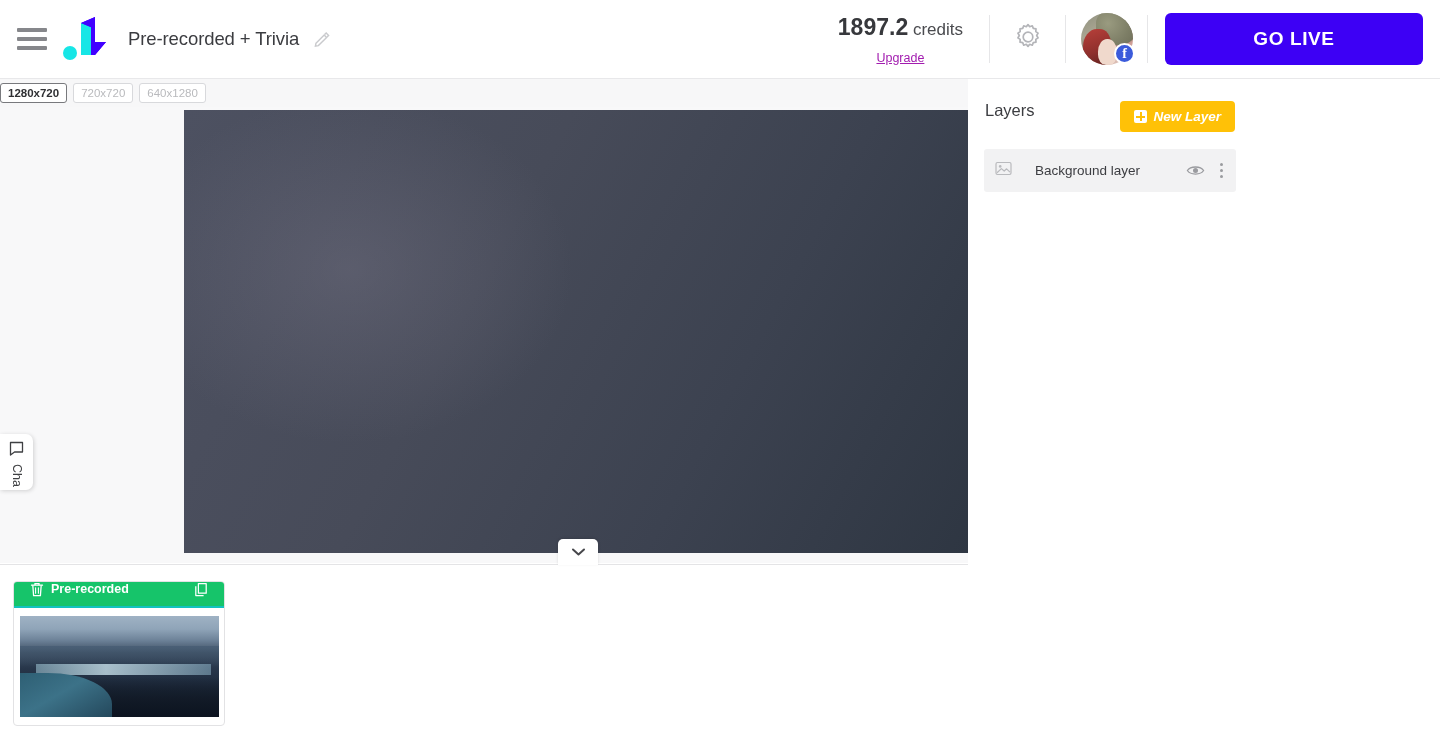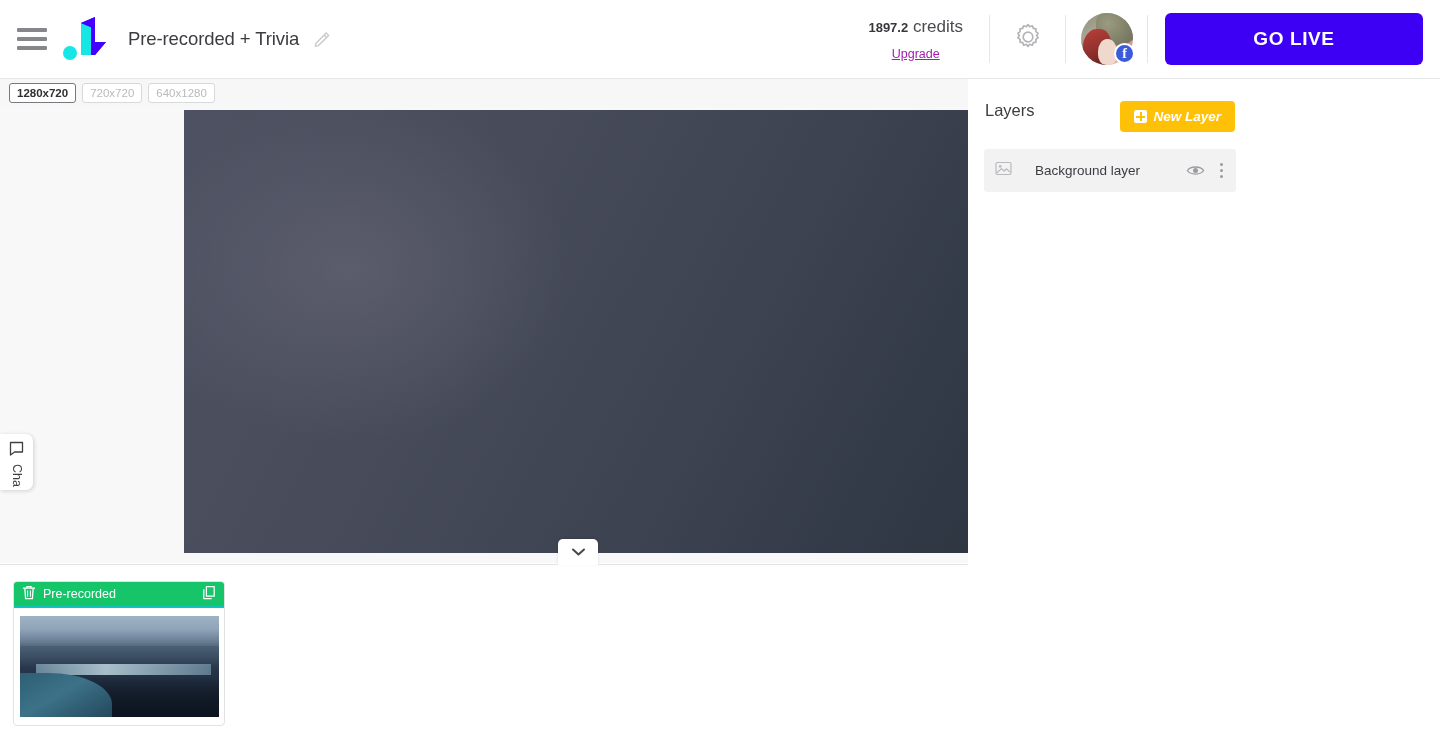--- a/index.html
+++ b/index.html
@@ -38,21 +38,21 @@
 
   .header-right {
     margin-left: auto; display: flex; align-items: center; height: 79px;
   }
   .credits-box {
     padding: 0 26px 0 20px; text-align: center;
     display: flex; flex-direction: column; align-items: center; justify-content: center;
     height: 48px; border-right: 1px solid #e6e6e8;
   }
   .credits-line { font-size: 17px; color: #4a4b4f; white-space: nowrap; }
-  .credits-line b { font-weight: bold; color: #37383c; font-size: 13px; }
+  .credits-line b { font-weight: bold; color: #37383c; font-size: 23px; }
   .upgrade-link {
     font-size: 12.5px; color: #a21caf; text-decoration: underline;
     margin-top: 10px; cursor: pointer;
   }
   .gear-cell {
     width: 76px; height: 48px; display: flex; align-items: center; justify-content: center;
     border-right: 1px solid #e6e6e8; cursor: pointer;
   }
   .avatar-cell {
     width: 82px; height: 48px; display: flex; align-items: center; justify-content: center;
@@ -93,21 +93,21 @@
     display: flex; align-items: center; justify-content: center;
     border: none; cursor: pointer;
     font-family: "Liberation Sans", sans-serif;
   }
 
   
   .res-bar {
     position: absolute; top: 79px; left: 0;
     width: 1155px; height: 28px;
     background: #f7f7f8;
-    display: flex; align-items: center; padding-left: 9px; gap: 6px;
+    display: flex; align-items: center; gap: 6px;
   }
   .res-chip {
     font-size: 11.5px; padding: 3px 7px; border-radius: 3px;
     background: #ffffff; cursor: pointer; line-height: 1.1;
   }
   .res-chip.inactive { color: #b9babd; border: 1px solid #d8d9dc; }
   .res-chip.active { color: #2f3033; border: 1px solid #78797d; font-weight: bold; }
 
   
   .stage {
@@ -155,21 +155,21 @@
     border-right: 1px solid #e4e4e6;
   }
   .clip-card {
     position: absolute; left: 13px; top: 16px;
     width: 212px; height: 145px;
     background: #ffffff; border: 1px solid #e2e2e4; border-radius: 4px;
     overflow: hidden;
   }
   .clip-head {
     height: 26px; background: #16c46a; border-bottom: 2px solid #12c2bf;
-    display: flex; align-items: center; padding: 0 8px; color: #ffffff;
+    display: flex; align-items: flex-start; padding: 0 16px; color: #ffffff; font-weight: bold;
   }
   .clip-title { font-size: 12.5px; margin-left: 7px; flex: 1; }
   .clip-thumb {
     position: absolute; left: 6px; top: 34px; width: 199px; height: 101px;
     background:
       linear-gradient(180deg,#9fb2c4 0%, #8fa4b8 13%, #6d8298 24%, #3e4f63 36%, #27364a 52%, #1b2738 74%, #121c2a 100%);
     overflow: hidden;
   }
   .thumb-water {
     position: absolute; left: 0; bottom: 0; width: 46%; height: 44%;

